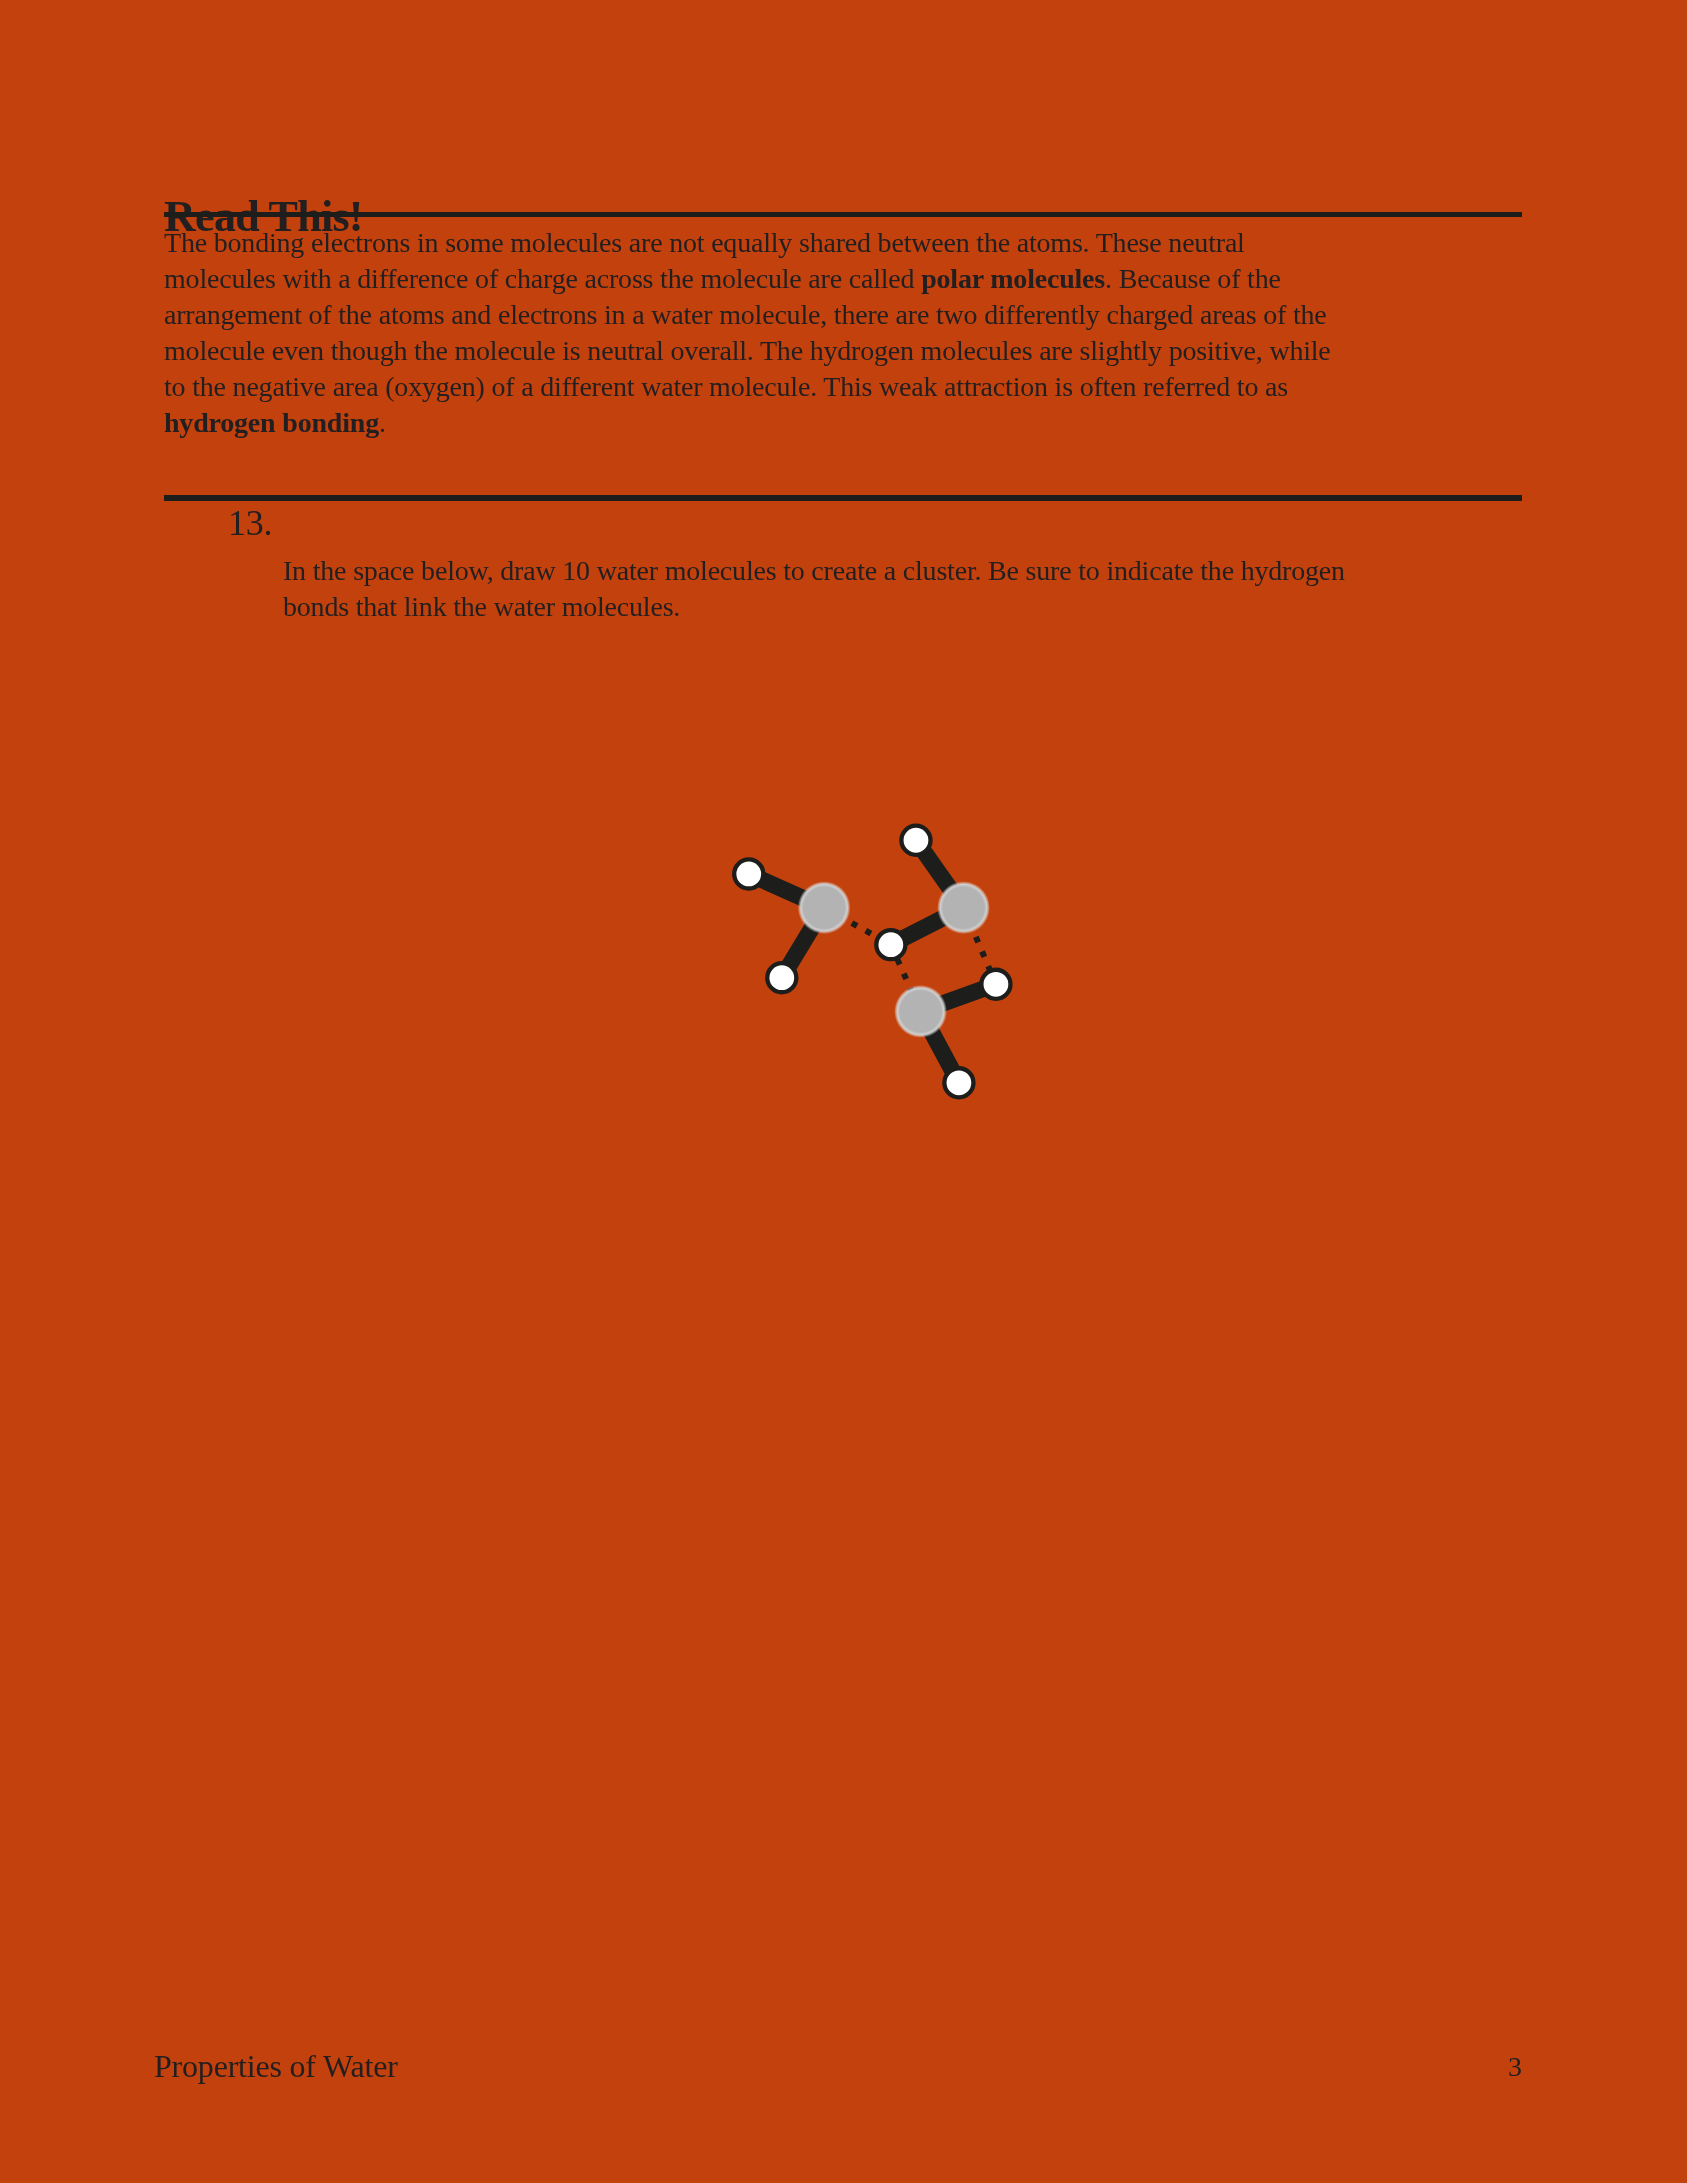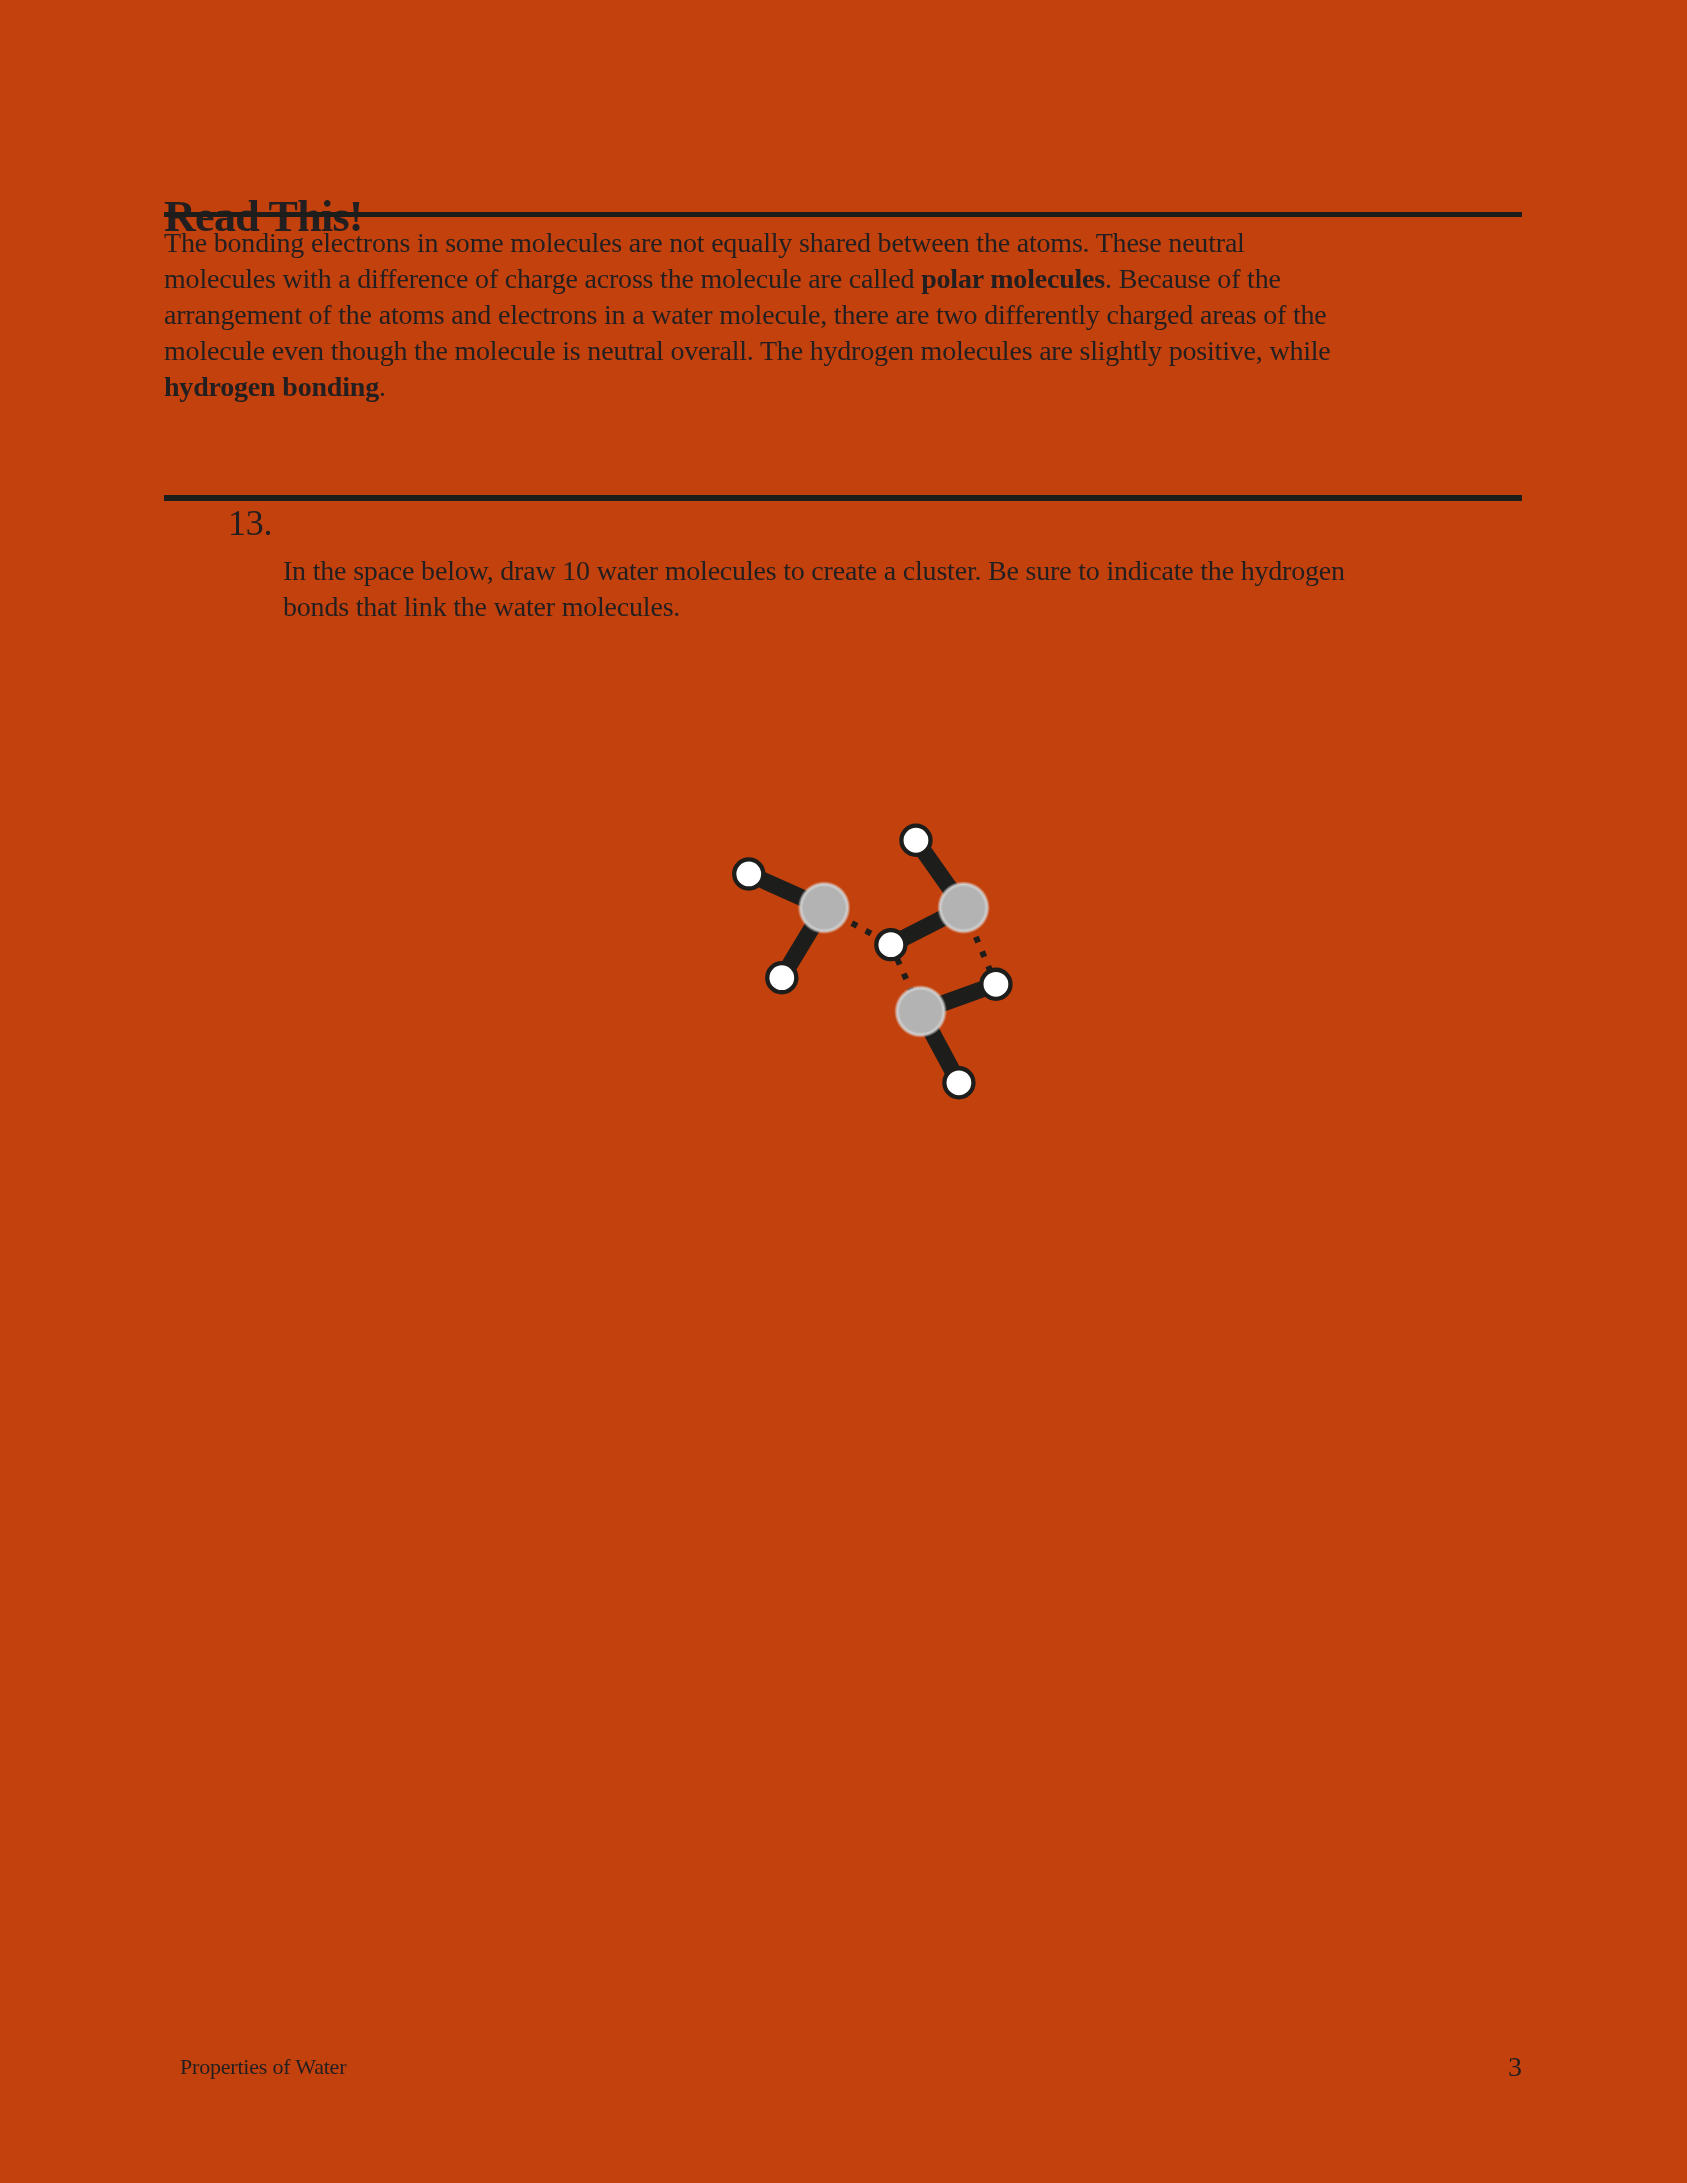--- a/index.html
+++ b/index.html
@@ -32,42 +32,43 @@
   }
   .q-text{
     position:absolute;left:283px;top:505px;width:1257px;
     font-size:28px;line-height:36px;white-space:nowrap;margin-top:48px;
   }
   .diagram{
     position:absolute;left:721px;top:817px;
     width:304px;height:291px;
   }
   .footer-left{
-    position:absolute;left:180px;top:2050px;
-    font-size:22px;line-height:33px;letter-spacing:-0.2px;
+    position:absolute;left:154px;top:2050px;
+    font-size:32px;line-height:33px;letter-spacing:-0.2px;
   }
   .footer-page{
     position:absolute;right:165px;top:2050px;
     font-size:28px;line-height:33px;text-align:right;
   }
 </style>
 </head>
 <body>
 
 <div class="page">
 
   <h1 class="heading">Read This!</h1>
 
   <div class="rule rule-1"></div>
 
   <div class="para">
     <div><span>The bonding electrons in some molecules are not equally shared between the atoms. These neutral</span><span class="b"></span><span></span></div>
     <div><span>molecules with a difference of charge across the molecule are called </span><span class="b">polar molecules</span><span>. Because of the</span></div>
     <div><span>arrangement of the atoms and electrons in a water molecule, there are two differently charged areas of the</span><span class="b"></span><span></span></div>
     <div><span>molecule even though the molecule is neutral overall. The hydrogen molecules are slightly positive, while</span><span class="b"></span><span></span></div>
+    <div><span>to the negative area (oxygen) of a different water molecule. This weak attraction is often referred to as</span><span class="b"></span><span></span></div>
     <div><span></span><span class="b">hydrogen bonding</span><span>.</span></div>
   </div>
 
   <div class="rule rule-2"></div>
 
   <span class="q-num">13.</span>
   <div class="q-text">
     <div>In the space below, draw 10 water molecules to create a cluster. Be sure to indicate the hydrogen</div>
     <div>bonds that link the water molecules.</div>
   </div>

